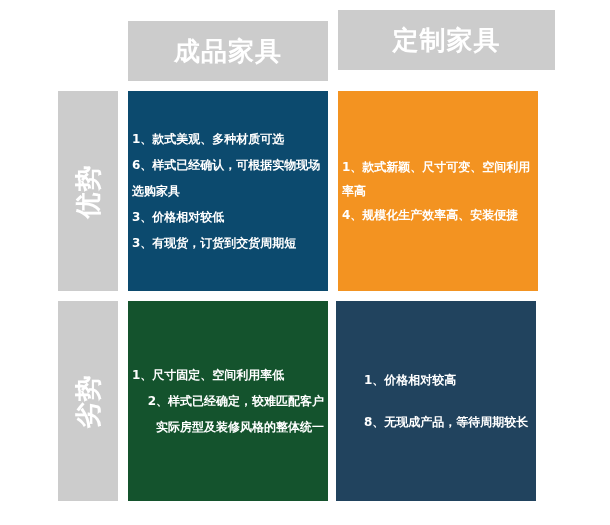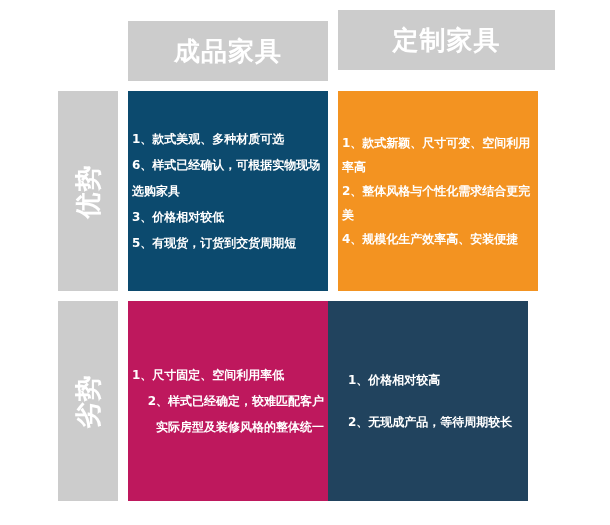--- a/index.html
+++ b/index.html
@@ -29,30 +29,29 @@
   <span>优势</span>
 </div>
 <div class="cell side" style="left:58px; top:301px; width:60px; height:200px;">
   <span>劣势</span>
 </div>
 
 <div class="cell block" style="left:128px; top:91px; width:200px; height:200px; background:#0c4a6e; line-height:26px;">
   <p>1、款式美观、多种材质可选</p>
   <p>6、样式已经确认，可根据实物现场选购家具</p>
   <p>3、价格相对较低</p>
-  <p>5、有现货，订货到交货周期短</p>
+  <p>3、有现货，订货到交货周期短</p>
 </div>
 
 <div class="cell block" style="left:338px; top:91px; width:200px; height:200px; background:#f39321; line-height:24px;">
   <p>1、款式新颖、尺寸可变、空间利用率高</p>
-  <p>2、整体风格与个性化需求结合更完美</p>
   <p>4、规模化生产效率高、安装便捷</p>
 </div>
 
-<div class="cell block" style="left:128px; top:301px; width:200px; height:200px; background:#be185d; line-height:26px;">
+<div class="cell block" style="left:128px; top:301px; width:200px; height:200px; background:#14532d; line-height:26px;">
   <p>1、尺寸固定、空间利用率低</p>
   <p style="white-space:pre-wrap;text-align:right;"> 2、样式已经确定，较难匹配客户实际房型及装修风格的整体统一</p>
 </div>
 
-<div class="cell block" style="left:328px; top:301px; width:200px; height:200px; background:#21435e; line-height:26px; padding-left:20px;gap:16px;">
+<div class="cell block" style="left:336px; top:301px; width:200px; height:200px; background:#21435e; line-height:26px; padding-left:28px;gap:16px;">
   <p>1、价格相对较高</p>
-  <p>2、无现成产品，等待周期较长</p>
+  <p>8、无现成产品，等待周期较长</p>
 </div>
 
 </body></html>

